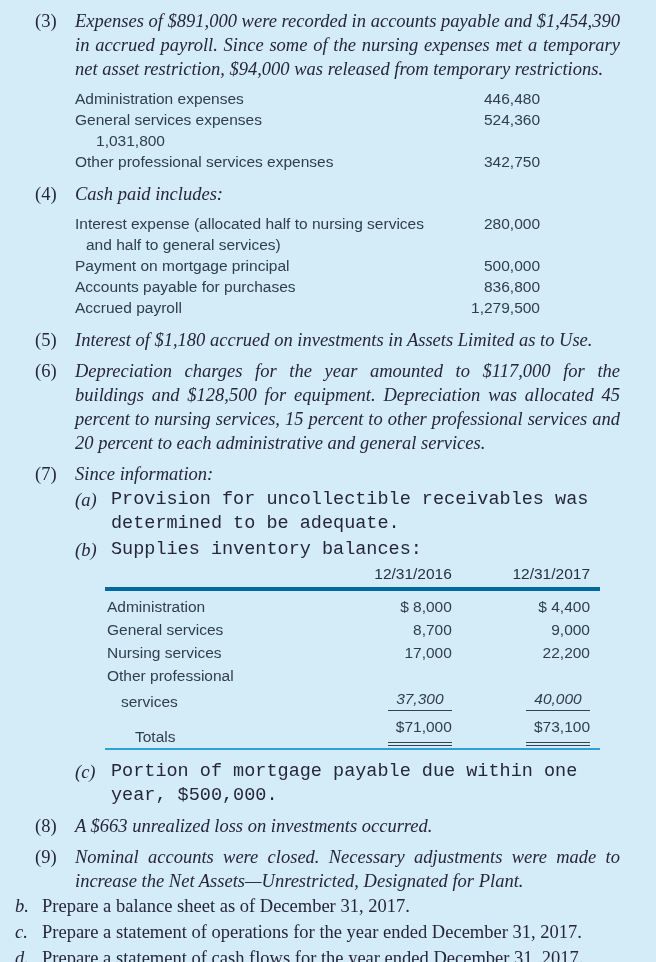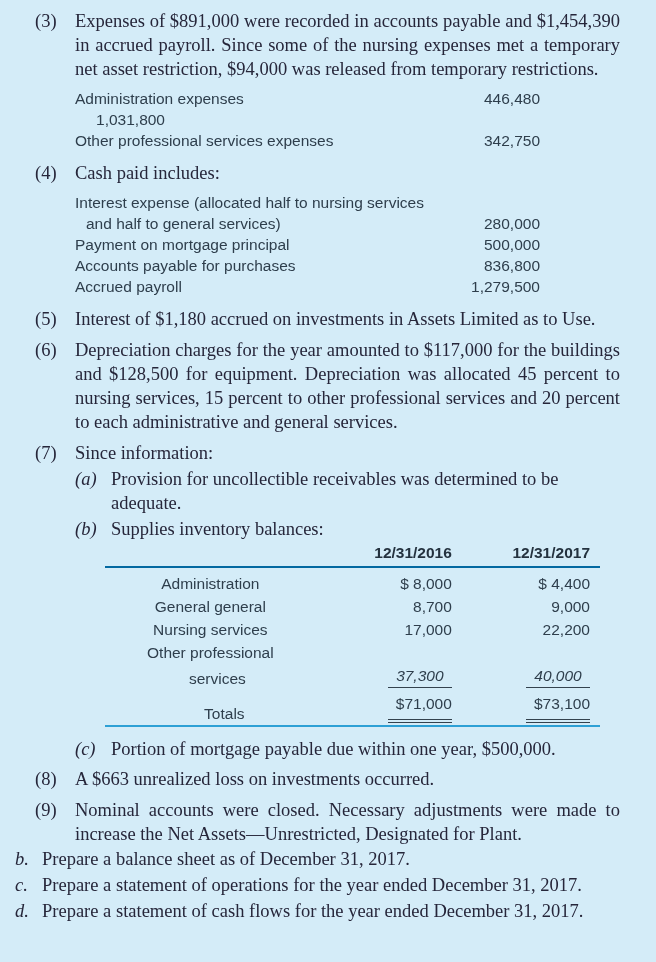--- a/index.html
+++ b/index.html
@@ -6,52 +6,52 @@
   body{
     width:656px;height:962px;box-sizing:border-box;overflow:hidden;
     background:#d4ecf8;
     padding:9px 36px 4px 35px;
     font-family:"Liberation Serif", serif;
     color:#26263a;
   }
   
   .item{display:flex;margin:0 0 7px 0;font-size:18.5px;line-height:24px;}
   .inum{width:40px;flex-shrink:0;}
-  .ibody{flex:1;text-align:justify;}
+  .ibody{flex:1;text-align:justify;font-style:italic;}
   .ibody.noj{text-align:left;}
   
   .sub{display:flex;margin:0 0 2px 40px;font-size:18.5px;line-height:24px;}
   .snum{width:36px;flex-shrink:0;font-style:italic;}
-  .sbody{flex:1;}
+  .sbody{flex:1;font-family:Liberation Mono, monospace;}
   
   .finlist{
     margin:3px 80px 10px 40px;
     font-family:"Liberation Sans", sans-serif;
     font-size:15.5px;line-height:21px;color:#2e3e4c;
   }
-  .finrow{display:flex;justify-content:space-between;align-items:flex-end;}
+  .finrow{display:flex;justify-content:space-between;align-items:flex-start;}
   .finlabel{flex:1;}
   .finval{width:90px;text-align:right;flex-shrink:0;}
   .cont{padding-left:11px;}
   
   .suptable{
     margin:3px 0 10px 70px;
     width:495px;
     border-collapse:collapse;
     border-bottom:2px solid #2da0d5;
     font-family:"Liberation Sans", sans-serif;
     font-size:15.5px;color:#2e3e4c;
   }
   .suptable th{
-    font-weight:bold;color:#24323f;text-align:right;
-    padding:0 10px 4px 0;border-bottom:2px solid #0369a1;
+    font-weight:normal;color:#24323f;text-align:right;
+    padding:0 10px 4px 0;border-bottom:4px solid #0369a1;
   }
   .suptable th.lbl{text-align:left;padding-left:2px;}
   .suptable td{padding:2.5px 10px 2.5px 0;text-align:right;vertical-align:bottom;}
-  .suptable td.lbl{text-align:center;padding-left:2px;}
+  .suptable td.lbl{text-align:left;padding-left:2px;}
   .suptable tr.first td{padding-top:7px;}
   .suptable td.lbl.in1{padding-left:16px;}
   .suptable td.lbl.in2{padding-left:30px;}
   .u1{display:inline-block;min-width:64px;text-align:center;border-bottom:1.5px solid #33424e;padding-bottom:2px;font-style:italic;}
   .u2{display:inline-block;min-width:64px;text-align:right;border-bottom:4px double #33424e;padding-bottom:6px;}
   .rowpad td{padding-top:4px;}
   
   .req{display:flex;margin:0 0 1px -20px;font-size:18.5px;line-height:25px;}
   .rnum{width:27px;flex-shrink:0;font-style:italic;}
   .rbody{flex:1;}
@@ -63,20 +63,24 @@
   <div class="inum">(3)</div>
   <div class="ibody">Expenses of $891,000 were recorded in accounts payable and $1,454,390 in accrued payroll. Since some of the nursing expenses met a temporary net asset restriction, $94,000 was released from temporary restrictions.</div>
 </div>
 
 <div class="finlist">
   <div class="finrow">
     <div class="finlabel">Administration expenses</div>
     <div class="finval">446,480</div>
   </div>
   <div class="finrow">
+    <div class="finlabel">General services expenses</div>
+    <div class="finval">524,360</div>
+  </div>
+  <div class="finrow">
     <div class="finval">1,031,800</div>
   </div>
   <div class="finrow">
     <div class="finlabel">Other professional services expenses</div>
     <div class="finval">342,750</div>
   </div>
 </div>
 
 <div class="item">
   <div class="inum">(4)</div>
@@ -137,21 +141,21 @@
       <th>12/31/2017</th>
     </tr>
   </thead>
   <tbody>
     <tr class="first">
       <td class="lbl">Administration</td>
       <td>$ 8,000</td>
       <td>$ 4,400</td>
     </tr>
     <tr>
-      <td class="lbl">General general</td>
+      <td class="lbl">General services</td>
       <td>8,700</td>
       <td>9,000</td>
     </tr>
     <tr>
       <td class="lbl">Nursing services</td>
       <td>17,000</td>
       <td>22,200</td>
     </tr>
     <tr>
       <td class="lbl">Other professional</td>

